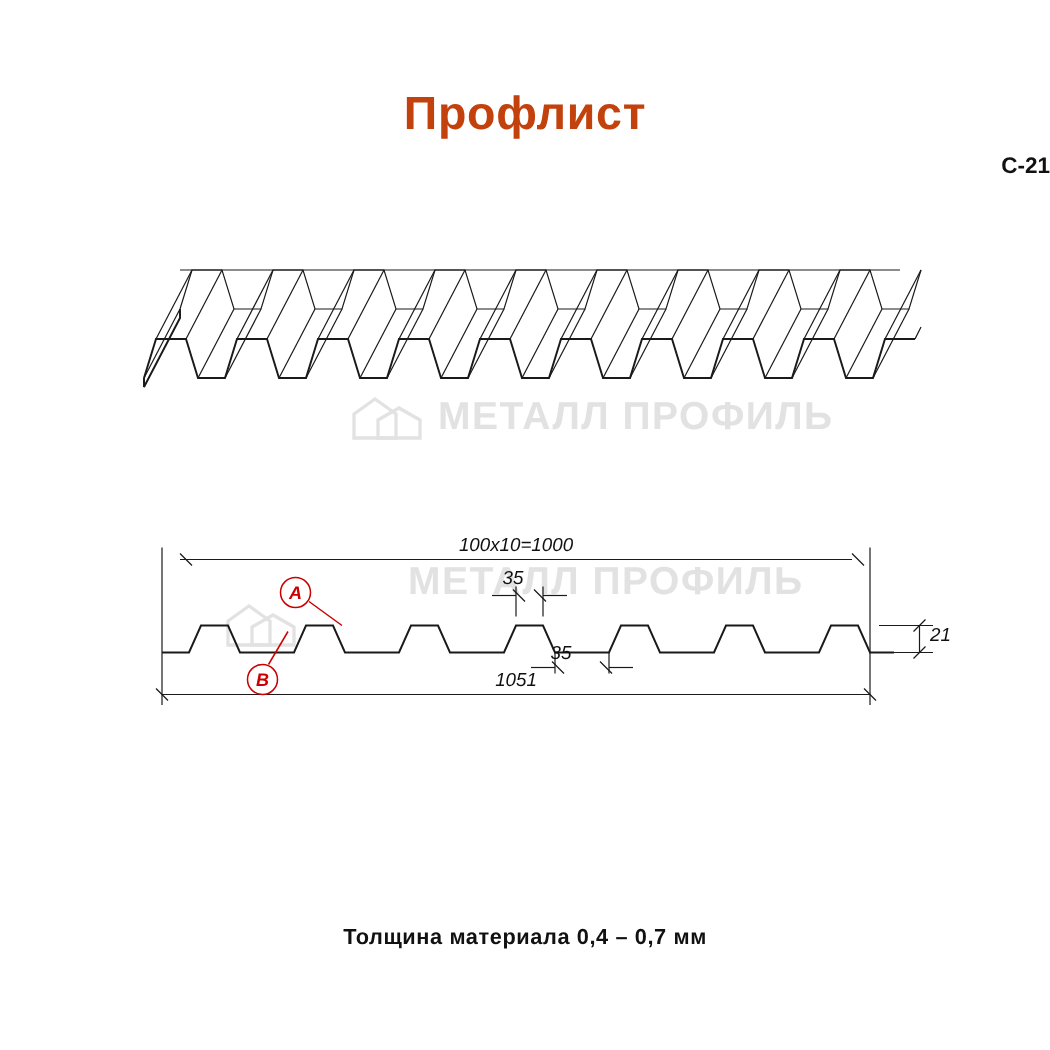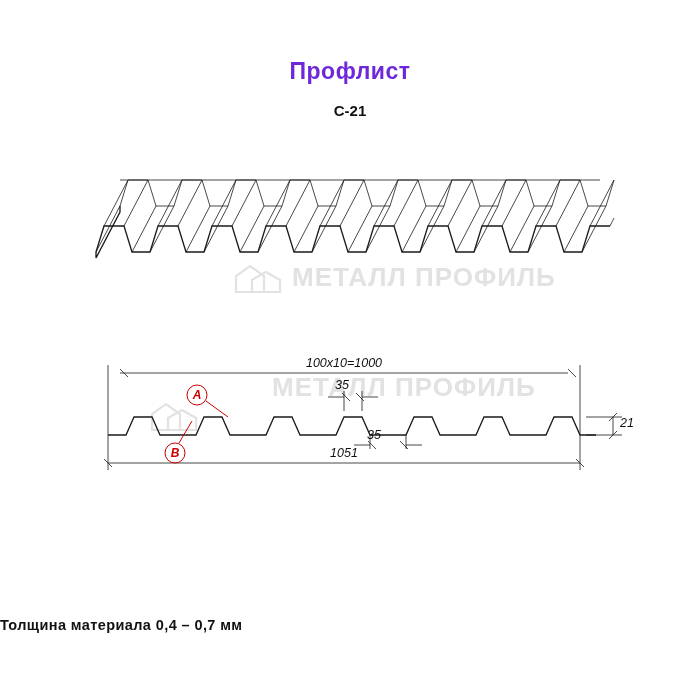--- a/index.html
+++ b/index.html
@@ -20,31 +20,31 @@
     left: 0; top: 0;
     width: 700px;
     height: 700px;
   }
   .title {
     position: absolute;
     left: 0;
     top: 58px;
     width: 700px;
     text-align: center;
-    font-size: 23px;
+    font-size: 31px;
     font-weight: bold;
     letter-spacing: 0.5px;
-    color: #6d28d9;
+    color: #c2410c;
   }
   .subtitle {
     position: absolute;
     left: 0;
     top: 102px;
     width: 700px;
-    text-align: center;
+    text-align: right;
     font-size: 15px;
     font-weight: bold;
     color: #111111;
   }
   .iso-wrap {
     position: absolute;
     left: 80px;
     top: 150px;
     width: 540px;
     height: 130px;
@@ -55,20 +55,21 @@
     top: 345px;
     width: 560px;
     height: 150px;
     font-style: italic;
   }
   .footer {
     position: absolute;
     left: 0;
     top: 617px;
     width: 700px;
+    text-align: center;
     font-size: 14.5px;
     font-weight: bold;
     letter-spacing: 0.4px;
     color: #111111;
   }
   .wm {
     position: absolute;
     pointer-events: none;
     color: #e2e2e2;
     font-size: 26px;

